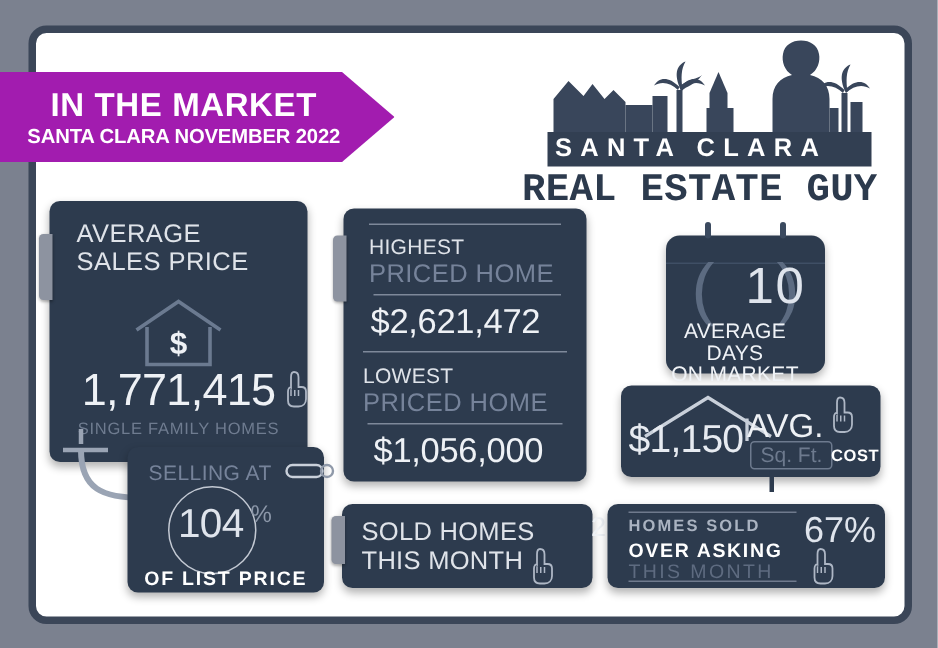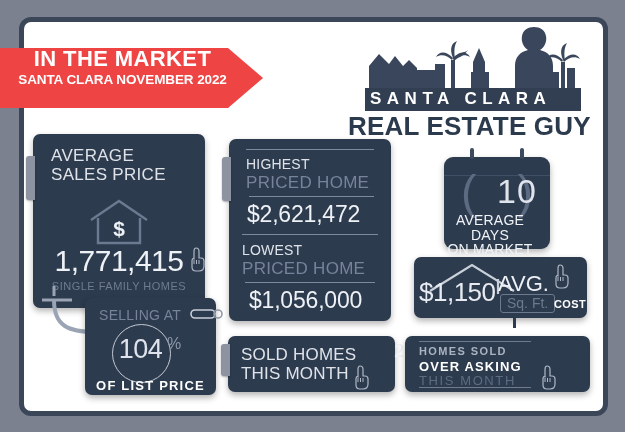--- a/index.html
+++ b/index.html
@@ -22,24 +22,24 @@
     border:5px solid #3b4658;
     border-radius:12px;
     background:#ffffff;
     box-sizing:border-box;
   }
 
   
   .banner{
     position:absolute;left:0px;top:48px;
     width:263px;height:60px;
-    background:#ef4444;
+    background:#a21caf;
     clip-path:polygon(0 0, 228px 0, 263px 30px, 228px 60px, 0 60px);
     color:#fff;
-    display:flex;flex-direction:column;align-items:center;
+    display:flex;flex-direction:column;align-items:center;justify-content:center;
     z-index:30;
     box-shadow:0 2px 5px rgba(0,0,0,.25);
   }
   .banner-title{
     font-size:22px;font-weight:bold;letter-spacing:.4px;line-height:1;
     margin-left:-18px;margin-bottom:3px;
   }
   .banner-sub{
     font-size:13.5px;font-weight:bold;letter-spacing:-.1px;line-height:1;
     margin-left:-18px;
@@ -51,21 +51,21 @@
     text-align:left;
   }
   .logo svg{display:block;margin:0 auto;}
   .logo-bar{
     width:216px;margin:0 auto;background:#323f52;
     color:#fff;font-size:17px;font-weight:bold;letter-spacing:5.5px;
     padding:2px 0 3px 0;line-height:1.05;text-indent:5px;
   }
   .logo-main{
     color:#2c3a4d;font-size:26px;font-weight:bold;letter-spacing:.2px;
-    line-height:1.1;margin-top:1px;
+    line-height:1.1;margin-top:1px;font-family:Liberation Mono, monospace;
   }
 
   
   .card{
     position:absolute;background:#2d3b4e;border-radius:7px;
     box-shadow:0 3px 6px rgba(0,0,0,.30);
   }
   .tab{
     position:absolute;left:-7px;width:9px;height:44px;
     background:#8d93a0;border-radius:3px 0 0 3px;
@@ -298,19 +298,20 @@
       <path d="M4 13.5 L4 18 M6.5 14 L6.5 18 M9 14 L9 18" stroke="#aeb7c5" stroke-width="1"></path>
     </svg>
   </div>
 
   <div class="card" id="card-asking">
     <div class="ask-rule" style="left:14px;top:5px;width:112px;"></div>
     <div class="ask-l1">HOMES SOLD</div>
     <div class="ask-l2">OVER ASKING</div>
     <div class="ask-l3">THIS MONTH</div>
     <div class="ask-rule" style="left:14px;top:51px;width:112px;"></div>
+    <div class="ask-num">67%</div>
     <svg class="ask-hand" width="16" height="26" viewBox="0 0 16 26">
       <path d="M6 2 C8 2, 9 3.5, 9 5.5 L9 12 L11 12 C13 12, 14 13, 14 15 L14 20 C14 23, 12 25, 9 25 L6 25 C3.5 25, 2 23.5, 2 21 L2 15 C2 13, 3 12, 4 12.5 L4 5.5 C4 3.5, 4.5 2, 6 2 Z" fill="none" stroke="#aeb7c5" stroke-width="1.2"></path>
       <path d="M4 13.5 L4 18 M6.5 14 L6.5 18 M9 14 L9 18" stroke="#aeb7c5" stroke-width="1"></path>
     </svg>
   </div>
 
 </div>
 
 </body></html>

